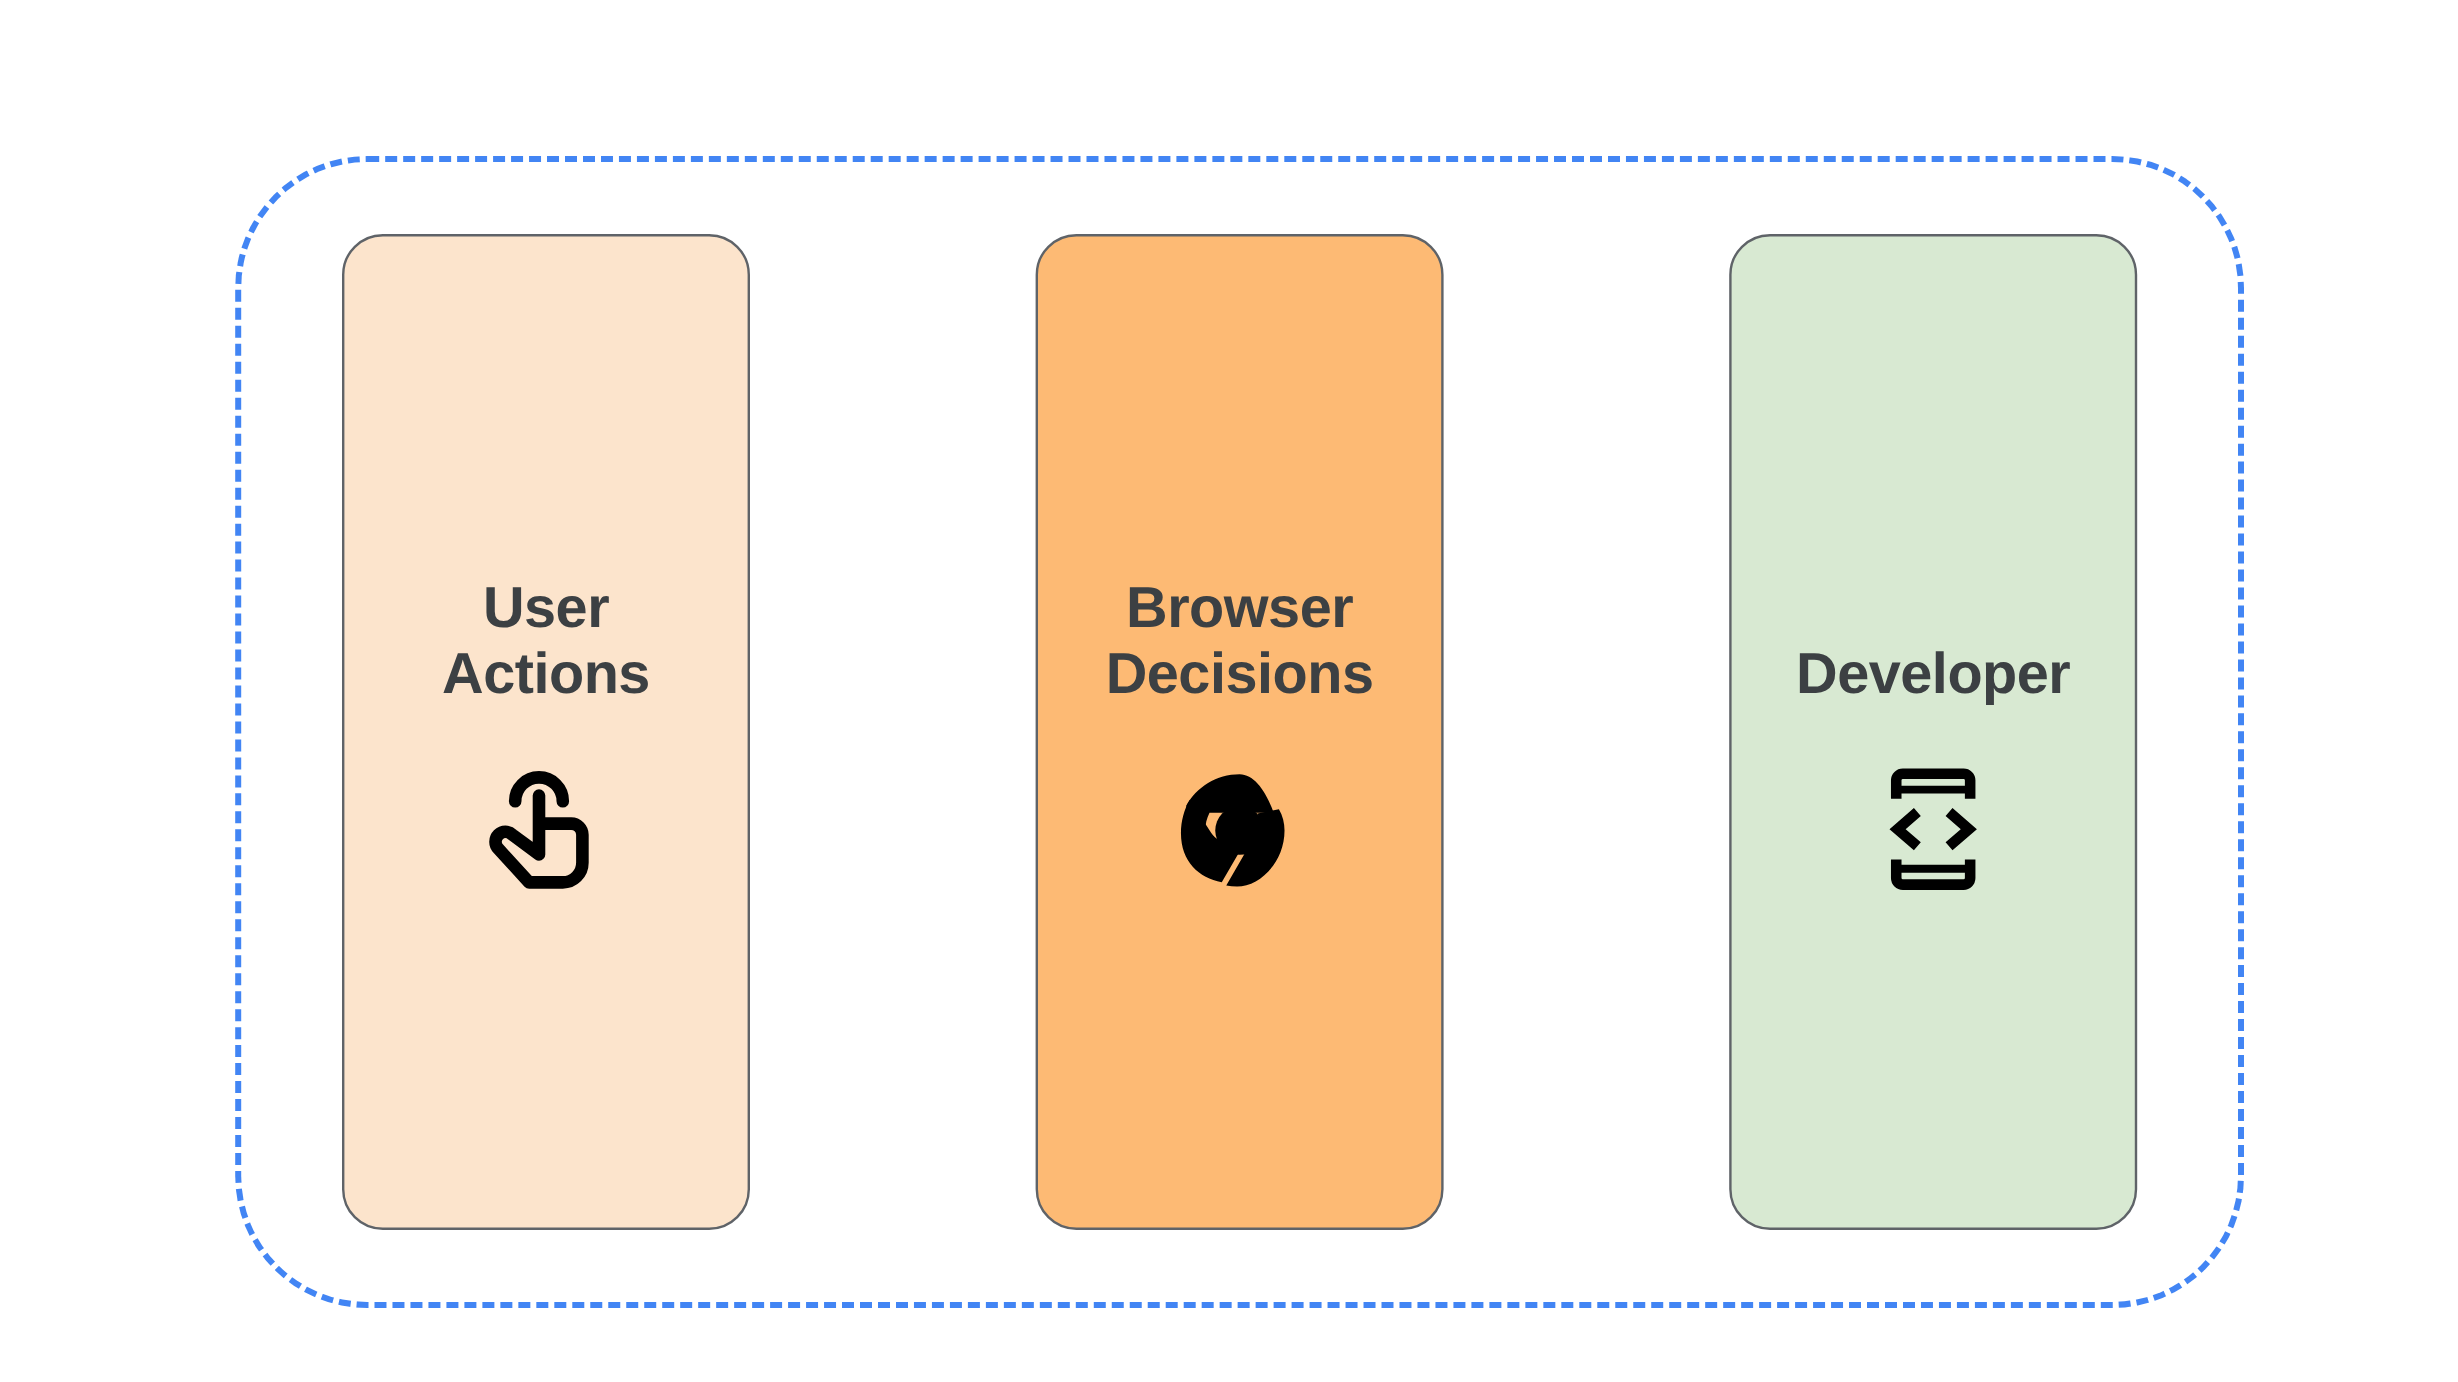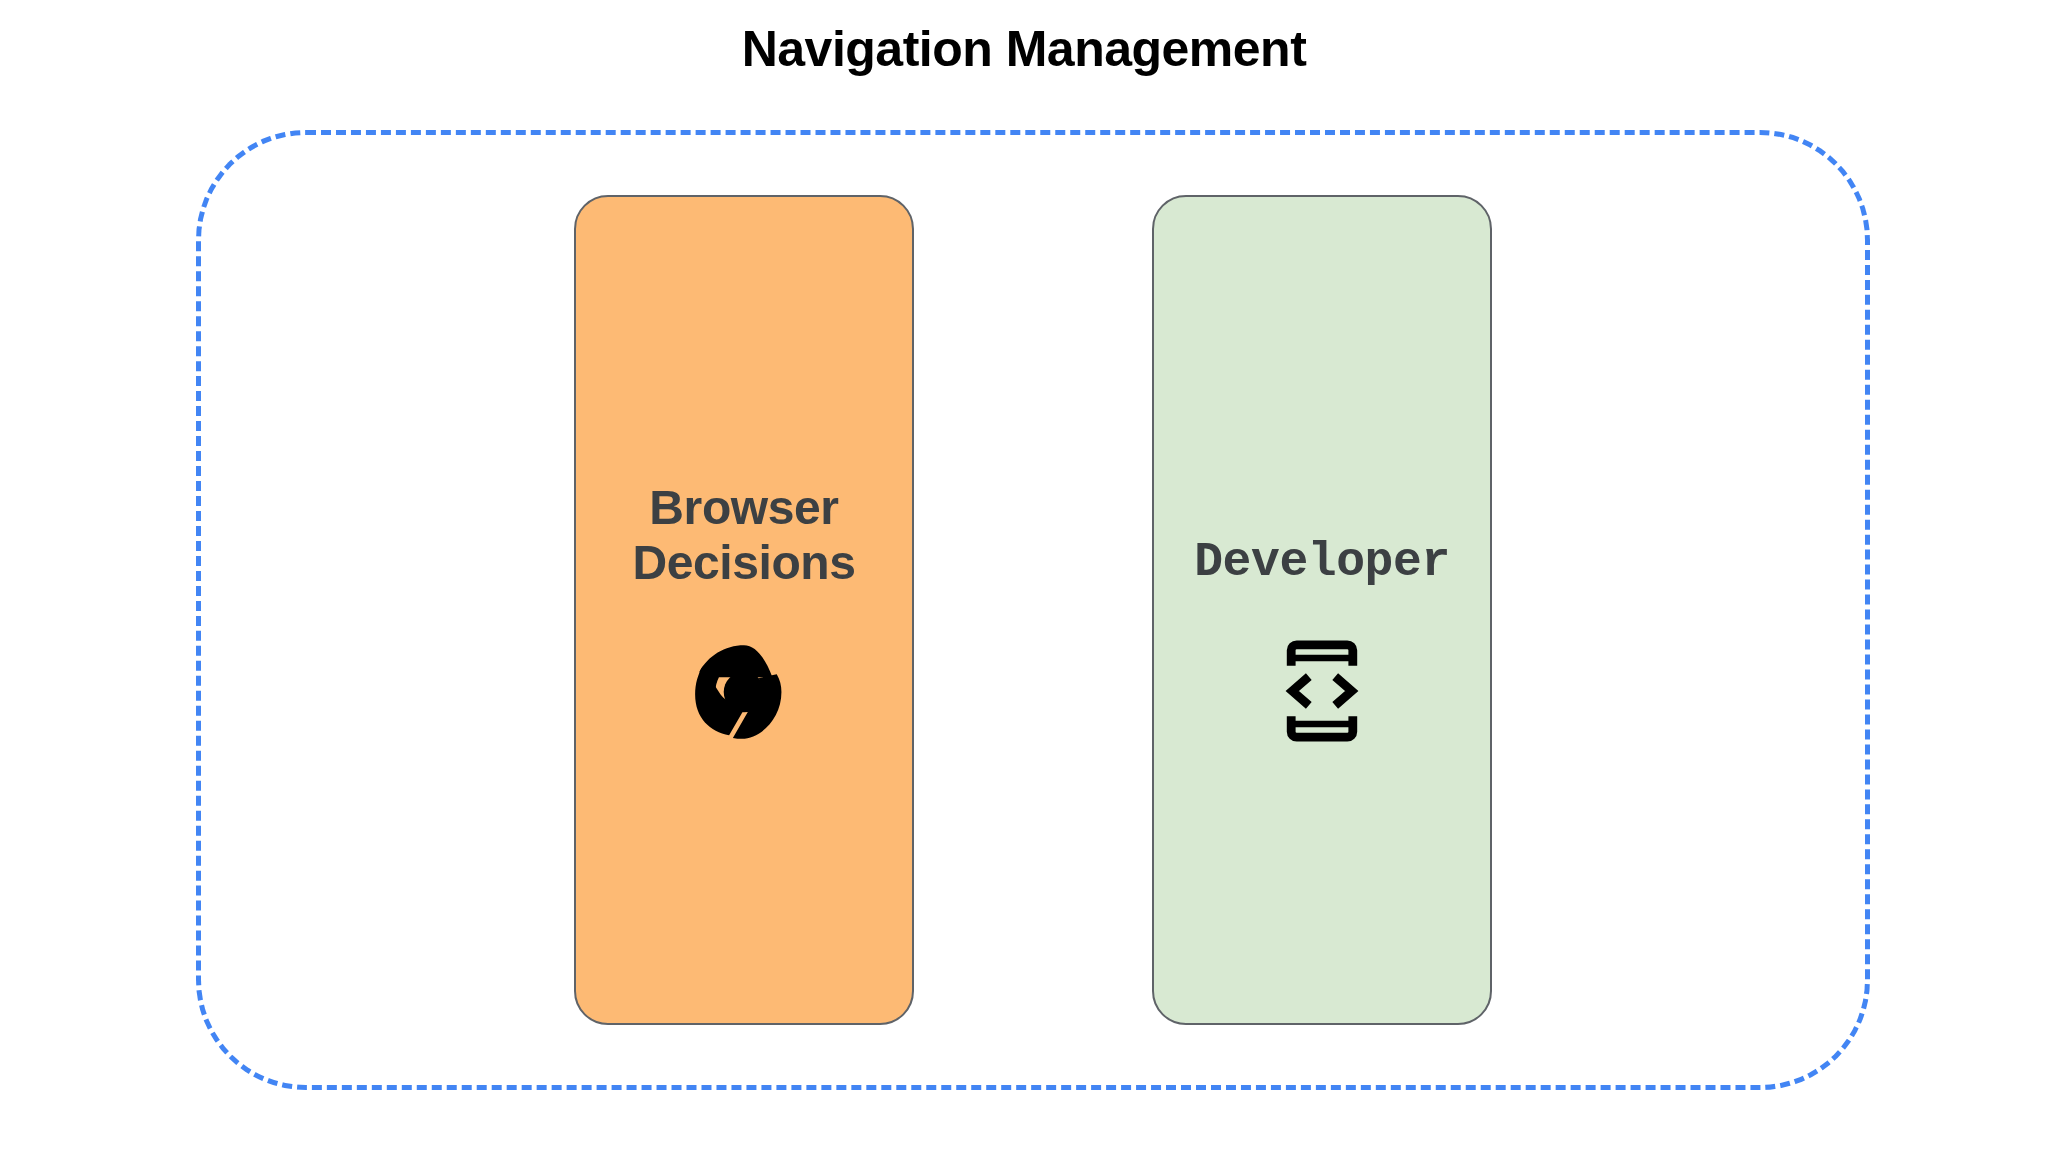--- a/index.html
+++ b/index.html
@@ -102,40 +102,48 @@
     align-items: center;
     justify-content: center;
   }
   .card-icon svg { display: block; }
 </style>
 </head>
 <body style="background: rgb(255, 255, 255);">
 
 <div id="diagram-root">
 
-  <div class="diagram-title" style="color: rgb(0, 0, 0);">Navigation Management</div>
 
   <div class="group-container" style="border-color: rgb(66, 133, 244);"></div>
 
   <div class="cards-row">
 
+    <div class="card" id="card-0" style="background: rgb(252, 228, 204); border-color: rgb(95, 99, 104);">
+      <div class="card-label" style="color: rgb(60, 64, 67);"><span>User</span><br><span>Actions</span></div>
+      <div class="card-icon">
+        <svg width="112" height="112" viewBox="0 0 96 96" fill="none" xmlns="http://www.w3.org/2000/svg">
+          <path d="M26 28 A17 17 0 0 1 60 28" stroke="#000000" stroke-width="9" stroke-linecap="round" fill="none"></path>
+          <path d="M43 24 L43 66 L24 52 A7 7 0 0 0 14 62 L36 86 L60 86 A14 14 0 0 0 74 72 L74 52 A8 8 0 0 0 66 44 L43 44" stroke="#000000" stroke-width="9" stroke-linejoin="round" stroke-linecap="round" fill="none"></path>
+        </svg>
+      </div>
+    </div>
 
     <div class="card" id="card-1" style="background: #fdba74; border-color: rgb(95, 99, 104);">
       <div class="card-label" style="color: rgb(60, 64, 67);"><span>Browser</span><br><span>Decisions</span></div>
       <div class="card-icon">
         <svg width="104" height="104" viewBox="0 0 100 100" xmlns="http://www.w3.org/2000/svg">
           <path fill="#000000" d="M50 6 C31.5 6 15.4 16.3 7.1 31.5 L30.6 72.2 C25.6 66.6 22.5 59.2 22.5 51 C22.5 45.9 23.7 41.1 25.9 36.8 L25.9 36.8 L77.3 36.8 C70.9 18.9 61.3 6 50 6 Z"></path>
           <path fill="#000000" d="M7.1 31.5 C2.6 39.3 0 48.4 0 58.1 C0 81.3 14.4 93.9 32.7 97.6 L56.2 57 C52.9 62.6 46.9 66.4 39.9 66.4 C33.4 66.4 27.7 63.1 24.3 58.1 L24.3 58.1 L7.1 31.5 Z" transform="translate(3,-5)"></path>
           <path fill="#000000" d="M81.5 34 C84.6 39.4 86 44.9 86 51 C86 76.5 66 96 48 96 C45 96 42.1 95.7 39.3 95.1 L62.2 55.4 C65.5 50 66.5 43.5 64.4 37.4 L64.4 37.4 Z"></path>
           <circle cx="50" cy="51" r="19.5" fill="#000000"></circle>
         </svg>
       </div>
     </div>
 
-    <div class="card" id="card-2" style="background: rgb(216, 233, 210); border-color: rgb(95, 99, 104); font-family: Liberation Mono, monospace;">
+    <div class="card" id="card-2" style="background: rgb(216, 233, 210); border-color: rgb(95, 99, 104);">
       <div class="card-label" style="color: rgb(60, 64, 67);"><span>Developer</span><br></div>
       <div class="card-icon">
         <svg width="100" height="110" viewBox="0 0 90 100" fill="none" xmlns="http://www.w3.org/2000/svg">
           <path d="M17 27 L17 13 A5 5 0 0 1 22 8 L68 8 A5 5 0 0 1 73 13 L73 27" stroke="#000000" stroke-width="8" stroke-linecap="butt" fill="none"></path>
           <path d="M17 20 L73 20" stroke="#000000" stroke-width="6"></path>
           <path d="M17 73 L17 87 A5 5 0 0 0 22 92 L68 92 A5 5 0 0 0 73 87 L73 73" stroke="#000000" stroke-width="8" stroke-linecap="butt" fill="none"></path>
           <path d="M17 80 L73 80" stroke="#000000" stroke-width="6"></path>
           <path d="M33 37 L18 50 L33 63" stroke="#000000" stroke-width="8" stroke-linecap="butt" stroke-linejoin="miter" fill="none"></path>
           <path d="M57 37 L72 50 L57 63" stroke="#000000" stroke-width="8" stroke-linecap="butt" stroke-linejoin="miter" fill="none"></path>
         </svg>

